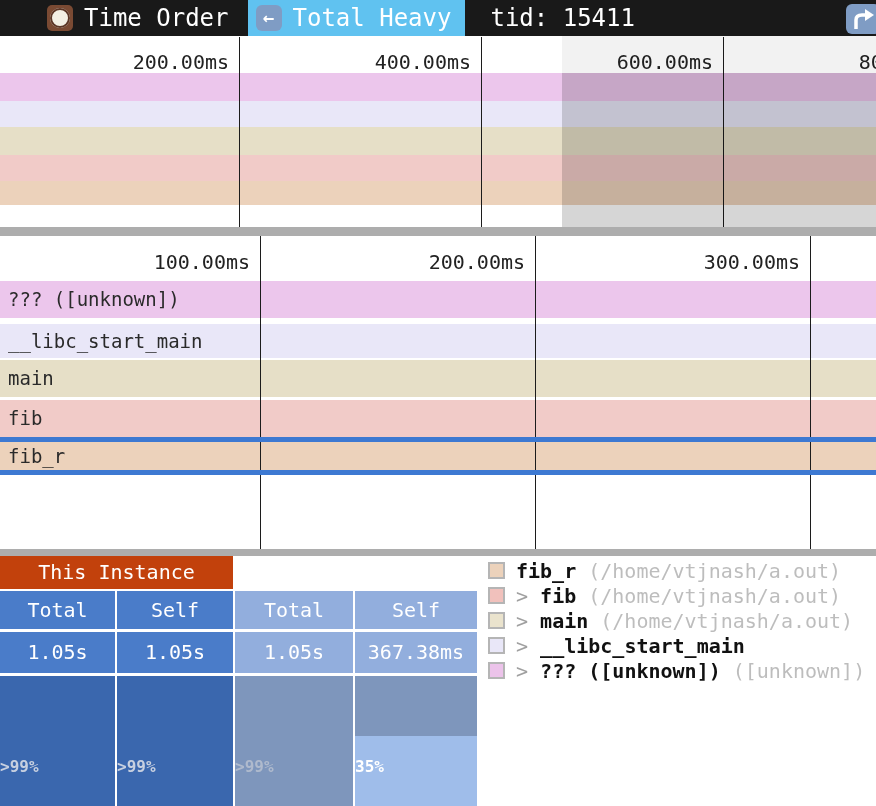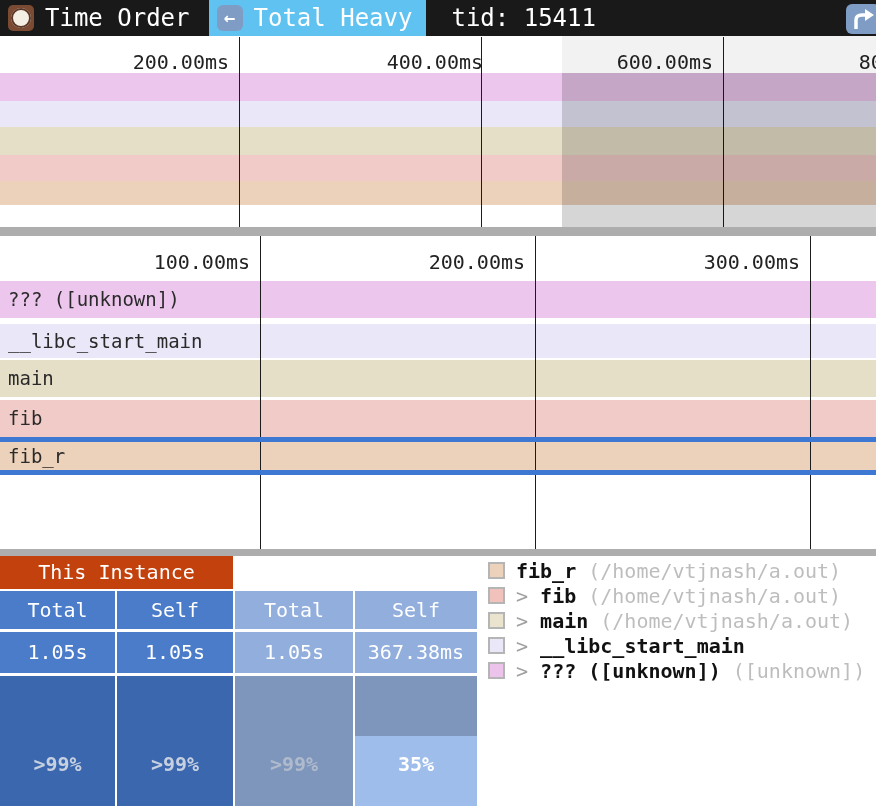--- a/index.html
+++ b/index.html
@@ -7,21 +7,21 @@
   .screen {
     position:relative; width:876px; height:806px; overflow:hidden;
     background:#fff; font-family:"DejaVu Sans Mono", monospace;
   }
   
   .toolbar {
     position:absolute; left:0; top:0; width:876px; height:36px;
     background:#191919; display:flex; align-items:stretch;
     color:#fff; font-size:24px; line-height:36px; white-space:nowrap;
   }
-  .tabs { display:flex; align-items:stretch; }
+  .tabs { display:flex; align-items:stretch;padding-left:39px; }
   .tab { display:flex; align-items:center; padding:0 14px 0 8px; margin-right:5px; cursor:default; }
   .tab.selected { background:#60C2F0; }
   .tab .tlabel { margin-left:11px; }
   .ic { width:26px; height:26px; flex:none; display:inline-block; position:relative; }
   .ic.clock { background:#7A4A33; border-radius:5px; }
   .ic.clock::after {
     content:''; position:absolute; left:3px; top:3px; width:20px; height:20px;
     background:#F3EFE4; border-radius:50%; box-shadow:inset 0 0 0 2px #5c3626;
   }
   .ic.bluesq {
@@ -52,22 +52,22 @@
   
   .bottom { position:absolute; left:0; top:556px; width:876px; height:250px; background:#fff; }
   .stats { position:absolute; left:0; top:0; width:478px; height:250px; }
   .cell {
     position:absolute; color:#fff; font-size:20px; text-align:center;
     overflow:hidden; white-space:nowrap;
   }
   .barcell { position:absolute; }
   .bar-fill { position:absolute; left:0; right:0; bottom:0; }
   .bar-pct {
-    position:absolute; left:0; right:0; bottom:30px; text-align:center;
-    font-size:20px; font-weight:bold;
+    position:absolute; left:0; right:0; bottom:30px; 
+    font-size:16px; font-weight:bold;
   }
   
   .stack { position:absolute; left:478px; top:0; width:398px; height:250px; padding-top:2px; overflow:hidden; }
   .stk-row { display:flex; align-items:center; height:25px; padding-left:10px; font-size:20px; white-space:nowrap; }
   .swatch { width:17px; height:17px; flex:none; border:2px solid #B5B5B5; margin-right:11px; }
   .stk-prefix { color:#A0A0A0; white-space:pre; }
   .stk-name { color:#111; font-weight:bold; }
   .stk-path { color:#BDBDBD; margin-left:12px; }
 </style>
 </head>
@@ -98,21 +98,21 @@
 
   <section class="minimap">
       <div class="mm-band" style="top: 37px; height: 28px; background: rgb(236, 198, 236);"></div>
       <div class="mm-band" style="top: 65px; height: 26px; background: rgb(233, 231, 248);"></div>
       <div class="mm-band" style="top: 91px; height: 28px; background: rgb(230, 223, 199);"></div>
       <div class="mm-band" style="top: 119px; height: 26px; background: rgb(241, 203, 200);"></div>
       <div class="mm-band" style="top: 145px; height: 24px; background: rgb(236, 210, 187);"></div>
       <div class="mm-line" style="left: 239px;"></div>
       <div class="mm-label" style="left: 229px;">200.00ms</div>
       <div class="mm-line" style="left: 481px;"></div>
-      <div class="mm-label" style="left: 471px; margin-left: 12px;">400.00ms</div>
+      <div class="mm-label" style="left: 471px;">400.00ms</div>
       <div class="mm-line" style="left: 723px;"></div>
       <div class="mm-label" style="left: 713px; text-align: right;">600.00ms</div>
       <div class="mm-label" style="left: 955px;">800.00ms</div>
       <div class="mm-dim" style="left: 562px; right: 0px; top: 0px; height: 37px; background: rgba(0, 0, 0, 0.05);"></div>
       <div class="mm-dim" style="inset: 37px 0px 0px 562px; background: rgba(0, 0, 0, 0.16);"></div>
     </section>
 
   <div class="sep sep1"></div>
 
   <section class="flame">

